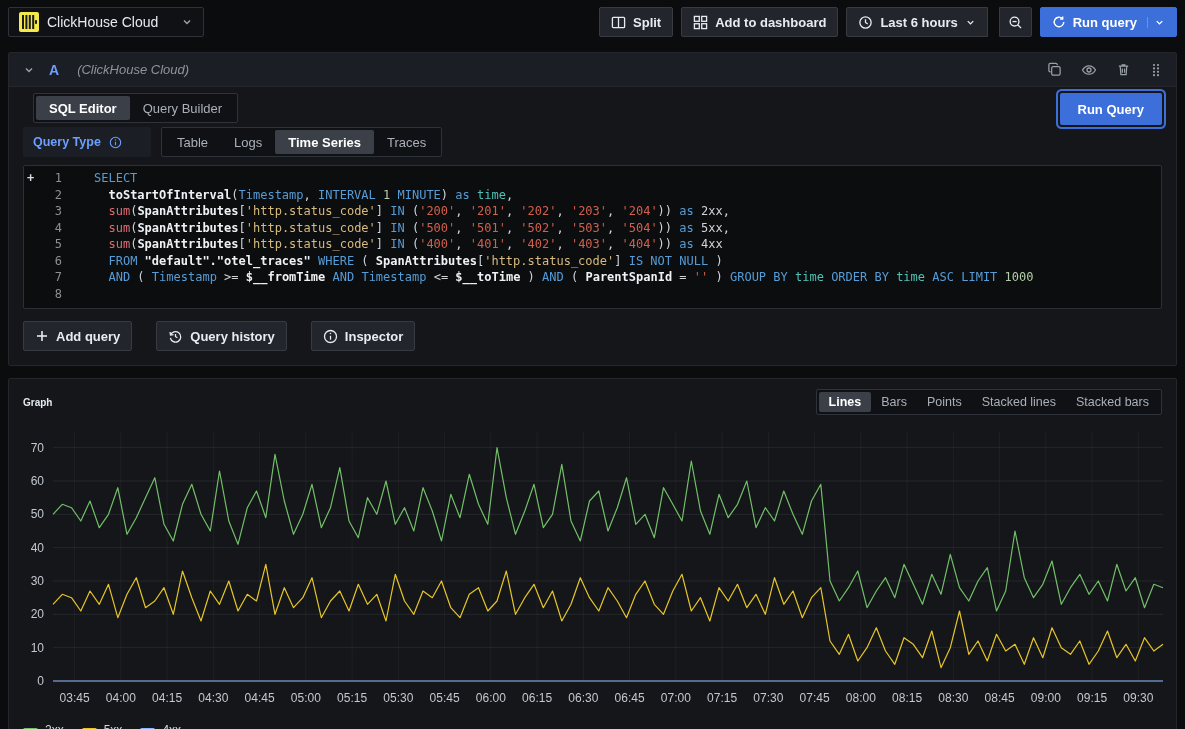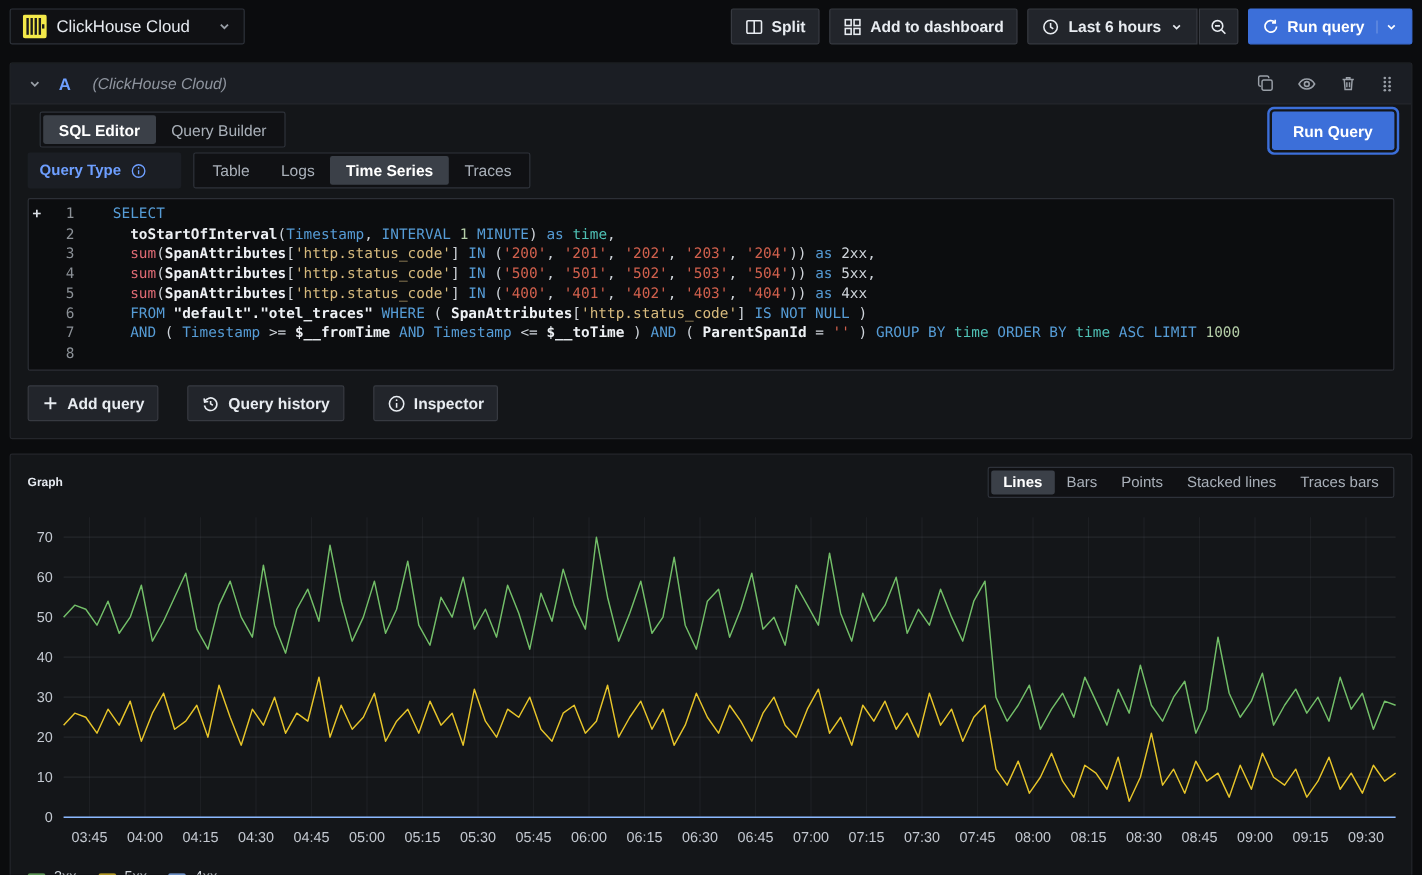--- a/index.html
+++ b/index.html
@@ -23,21 +23,21 @@
   .ds-picker .name { font-size: 14px; color: #e6eaf0; flex: 1; }
   .topbar-right { margin-left: auto; display: flex; align-items: center; gap: 8px; }
   .btn {
     display: inline-flex; align-items: center; gap: 7px;
     height: 30px; padding: 0 11px;
     background: #22252b; border: 1px solid #373a41; border-radius: 2px;
     color: #e8ecf1; font-size: 13px; font-weight: 700;
     font-family: "Liberation Sans", sans-serif; cursor: pointer;
   }
   .btn .ic { display: inline-flex; }
-  .time-group { display: flex; gap: 1px; border-radius: 13px; }
+  .time-group { display: flex; gap: 11px; border-radius: 13px; }
   .time-group .btn:first-child { border-radius: 2px 0 0 2px; }
   .time-group .btn:last-child { border-radius: 0 2px 2px 0; padding: 0 8px; }
   .btn-blue { background: #3c6fd9; border-color: #3c6fd9; color: #fff; }
   .btn-blue .chev { margin-left: 3px; padding-left: 6px; border-left: 1px solid rgba(255,255,255,.25); display:inline-flex; }
 
   
   .panel {
     margin: 8px 8px 0 8px; background: #141619;
     border: 1px solid #24262b; border-radius: 2px;
   }
@@ -315,21 +315,21 @@
 </div>
 
 <div class="panel graph-panel">
   <div class="g-header">
     <span class="g-title">Graph</span>
     <span class="seg g-modes">
         <span class="seg-item active">Lines</span>
         <span class="seg-item">Bars</span>
         <span class="seg-item">Points</span>
         <span class="seg-item">Stacked lines</span>
-        <span class="seg-item">Traces bars</span>
+        <span class="seg-item">Stacked bars</span>
       </span>
   </div>
   <div class="chart-wrap">
     <svg id="chart-svg" width="1151" height="300">
         <line x1="57.58333333333333" y1="10" x2="57.58333333333333" y2="260" stroke="rgba(201,209,222,0.055)" stroke-width="1"></line>
         <text x="57.58333333333333" y="281" fill="#c3c8d0" font-size="12" text-anchor="middle" font-family="&quot;Liberation Sans&quot;, sans-serif">03:45</text>
         <line x1="103.83333333333333" y1="10" x2="103.83333333333333" y2="260" stroke="rgba(201,209,222,0.055)" stroke-width="1"></line>
         <text x="103.83333333333333" y="281" fill="#c3c8d0" font-size="12" text-anchor="middle" font-family="&quot;Liberation Sans&quot;, sans-serif">04:00</text>
         <line x1="150.08333333333331" y1="10" x2="150.08333333333331" y2="260" stroke="rgba(201,209,222,0.055)" stroke-width="1"></line>
         <text x="150.08333333333331" y="281" fill="#c3c8d0" font-size="12" text-anchor="middle" font-family="&quot;Liberation Sans&quot;, sans-serif">04:15</text>

